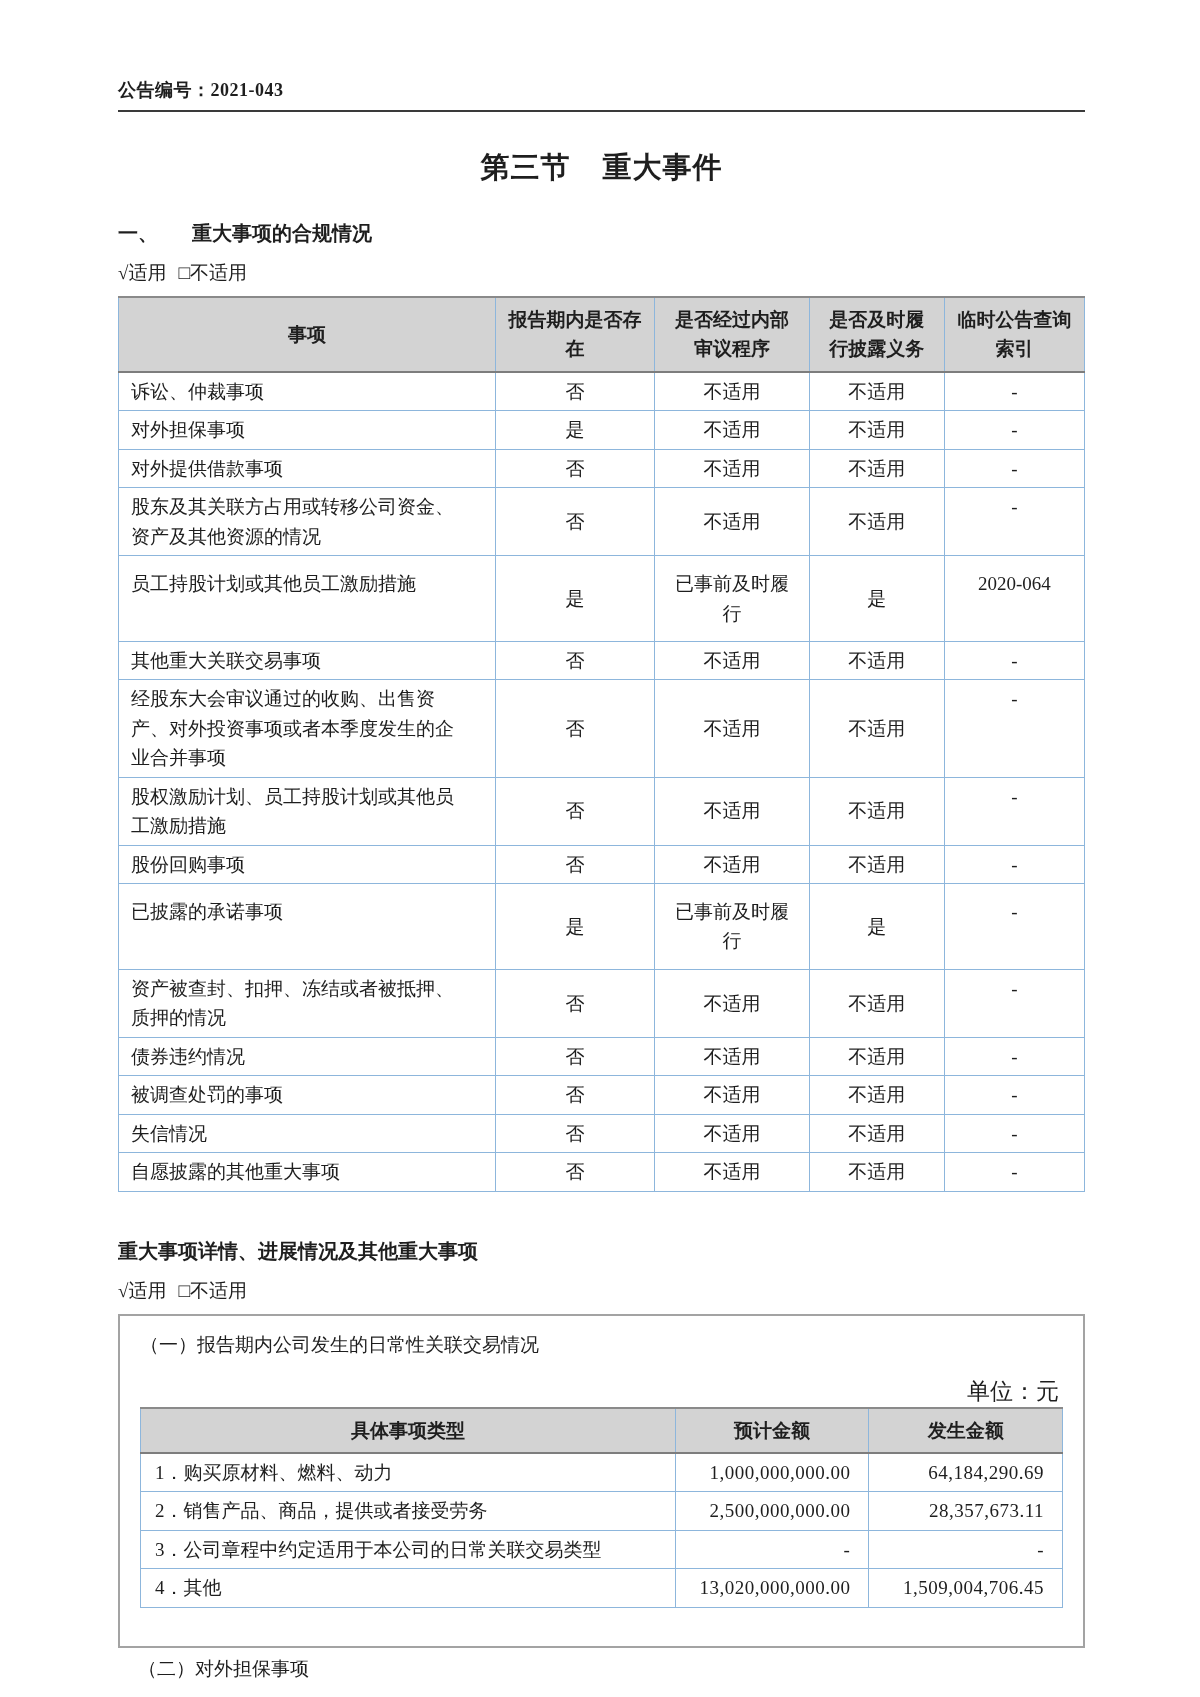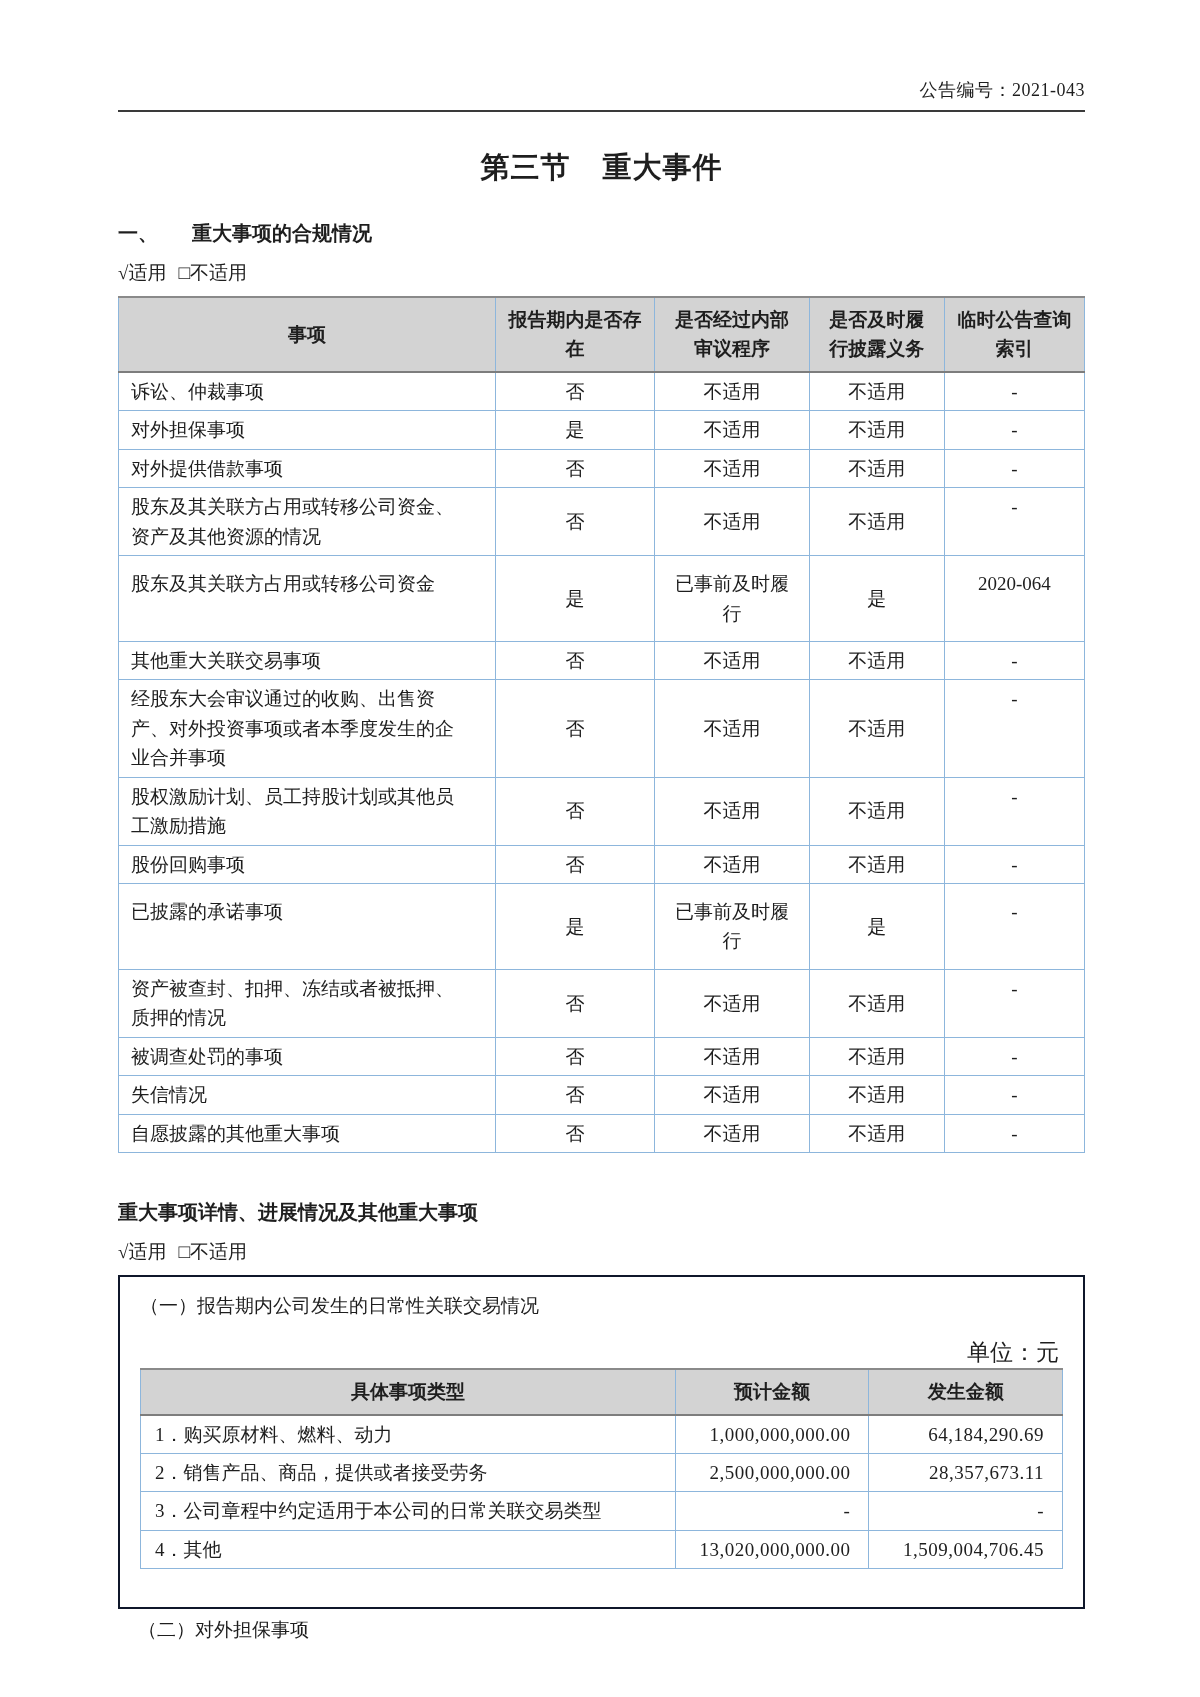--- a/index.html
+++ b/index.html
@@ -3,21 +3,21 @@
 <meta charset="utf-8">
 <style>
   html, body { margin:0; padding:0; background:#ffffff; }
   body {
     width:1200px; height:1697px; overflow:hidden;
     font-family:"Liberation Serif","DejaVu Serif",serif;
     color:#1e1e1e;
   }
   .page { padding:0 115px 0 118px; }
 
-  .ann-line { padding-top:78px; text-align:right; font-size:18px; letter-spacing:0.5px; }
+  .ann-line { padding-top:78px; text-align:left; font-size:18px; letter-spacing:0.5px;font-weight:bold; }
   .header-rule { margin:8px 0 0 0; border:none; border-top:2px solid #3a3a3a; }
 
   .doc-title {
     margin-top:36px; text-align:center;
     font-family:"Liberation Sans","DejaVu Sans",sans-serif;
     font-size:29px; font-weight:bold; letter-spacing:1px;
   }
   .doc-title .t-gap { display:inline-block; width:32px; }
 
   .sec-heading { margin-top:32px; font-size:20px; font-weight:bold; }
@@ -38,21 +38,21 @@
   .compliance { margin-top:10px; }
   .compliance td.c1 { text-align:left;  vertical-align:top; padding-right:38px; }
   .compliance td.c2, .compliance td.c3, .compliance td.c4 { text-align:center; vertical-align:middle; }
   .compliance td.c5 { text-align:center; vertical-align:top; }
   .compliance tbody tr:nth-child(5) td,
   .compliance tbody tr:nth-child(10) td { padding-top:13px; padding-bottom:13px; }
 
   .details-heading { margin-top:46px; font-size:20px; font-weight:bold; }
 
   .detail-box {
-    margin-top:10px; border:2px solid #0f172a;
+    margin-top:10px; border:2px solid #a3a3a3;
     padding:16px 20px 38px 20px;
   }
   .sub-label { font-size:19px; }
   .unit-line { text-align:right; font-size:23px; margin:18px 4px 0 0; }
 
   .amounts td.c1 { text-align:left;  vertical-align:middle; padding-left:14px; }
   .amounts td.c2, .amounts td.c3 { text-align:right; vertical-align:middle; padding-right:18px; letter-spacing:0.5px; }
 
   .sub2-label { margin-top:8px; margin-left:20px; font-size:19px; }
 </style>
@@ -116,21 +116,21 @@
           <td class="c5">-</td>
         </tr>
         <tr>
           <td class="c1">股东及其关联方占用或转移公司资金、资产及其他资源的情况</td>
           <td class="c2">否</td>
           <td class="c3">不适用</td>
           <td class="c4">不适用</td>
           <td class="c5">-</td>
         </tr>
         <tr>
-          <td class="c1">股东及其关联方占用或转移公司资金</td>
+          <td class="c1">员工持股计划或其他员工激励措施</td>
           <td class="c2">是</td>
           <td class="c3">已事前及时履行</td>
           <td class="c4">是</td>
           <td class="c5">2020-064</td>
         </tr>
         <tr>
           <td class="c1">其他重大关联交易事项</td>
           <td class="c2">否</td>
           <td class="c3">不适用</td>
           <td class="c4">不适用</td>
@@ -159,20 +159,27 @@
         </tr>
         <tr>
           <td class="c1">已披露的承诺事项</td>
           <td class="c2">是</td>
           <td class="c3">已事前及时履行</td>
           <td class="c4">是</td>
           <td class="c5">-</td>
         </tr>
         <tr>
           <td class="c1">资产被查封、扣押、冻结或者被抵押、质押的情况</td>
+          <td class="c2">否</td>
+          <td class="c3">不适用</td>
+          <td class="c4">不适用</td>
+          <td class="c5">-</td>
+        </tr>
+        <tr>
+          <td class="c1">债券违约情况</td>
           <td class="c2">否</td>
           <td class="c3">不适用</td>
           <td class="c4">不适用</td>
           <td class="c5">-</td>
         </tr>
         <tr>
           <td class="c1">被调查处罚的事项</td>
           <td class="c2">否</td>
           <td class="c3">不适用</td>
           <td class="c4">不适用</td>

